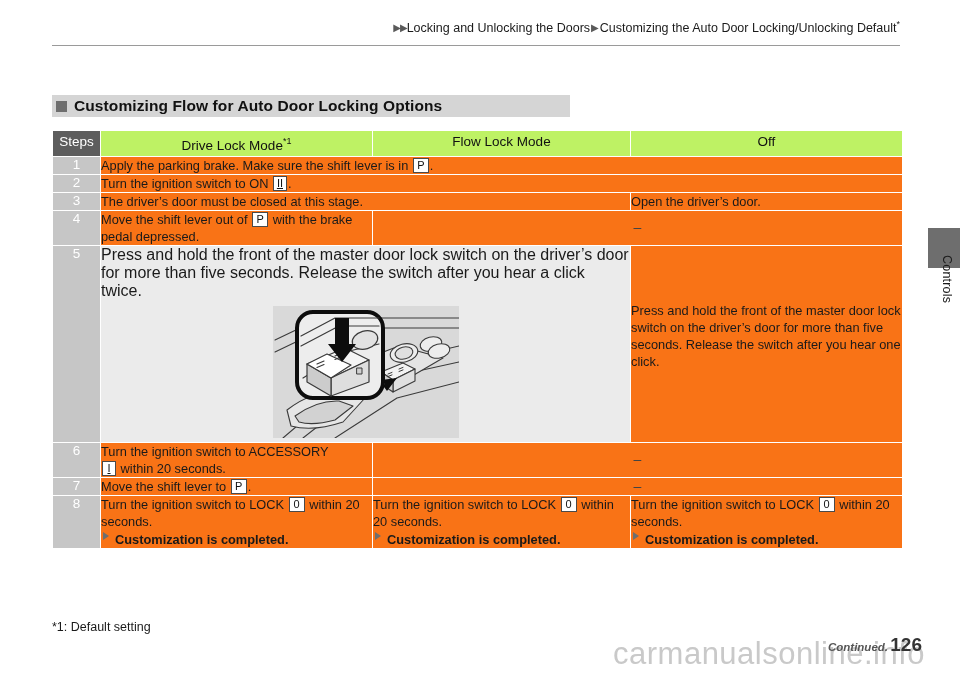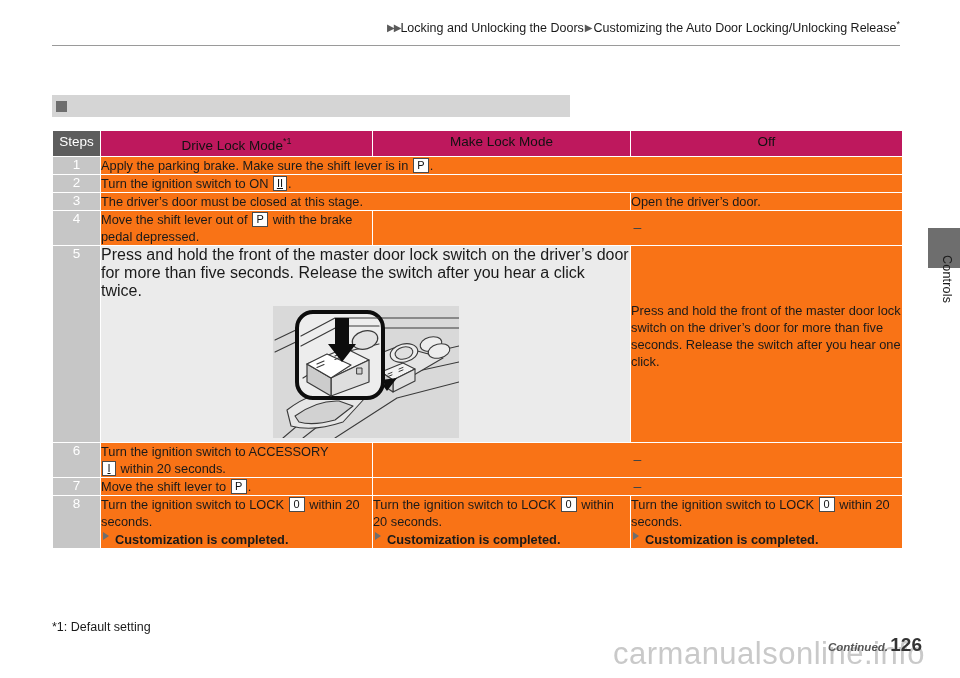--- a/index.html
+++ b/index.html
@@ -131,21 +131,21 @@
   .th-steps {
     background: #5d5d5d;
     color: #ffffff;
     font-size: 13.5px;
     font-weight: normal;
     text-align: center;
     height: 21px;
     line-height: 21px;
   }
   .th-mode {
-    background: #be185d;
+    background: #bef264;
     color: #111111;
     font-size: 13.5px;
     font-weight: normal;
     text-align: center;
     height: 21px;
     line-height: 21px;
   }
   .th-mode .sup {
     font-size: 9px;
     vertical-align: super;
@@ -261,43 +261,44 @@
     top: 634px;
     font-size: 19px;
     font-weight: bold;
     color: #333333;
   }
 </style>
 </head>
 <body>
 
 <div class="page-header">
-  <span class="arrow">▶▶</span><span>Locking and Unlocking the Doors</span><span class="arrow-sep">▶</span><span>Customizing the Auto Door Locking/Unlocking Release</span><span class="sup">*</span>
+  <span class="arrow">▶▶</span><span>Locking and Unlocking the Doors</span><span class="arrow-sep">▶</span><span>Customizing the Auto Door Locking/Unlocking Default</span><span class="sup">*</span>
 </div>
 <div class="header-rule"></div>
 
 <div class="thumb-tab"></div>
 <div class="thumb-tab-label">Controls</div>
 
 <div class="section-title">
   <span class="bullet"></span>
+  <span class="title-text">Customizing Flow for Auto Door Locking Options</span>
 </div>
 
 <table class="flow-table">
   <colgroup>
     <col class="col-steps">
       <col class="col-drive">
       <col class="col-park">
       <col class="col-off">
   </colgroup>
   <thead>
     <tr>
       <th class="th-steps">Steps</th>
       <th class="th-mode"><span>Drive Lock Mode</span><span class="sup">*1</span></th>
-      <th class="th-mode">Make Lock Mode</th>
+      <th class="th-mode">Flow Lock Mode</th>
       <th class="th-mode">Off</th>
     </tr>
   </thead>
   <tbody>
 
     <tr>
       <td class="td-step">1</td>
       <td class="td-body" colspan="3"><span>Apply the parking brake. Make sure the shift lever is in </span><span class="glyph">P</span><span>.</span></td>
     </tr>
 

